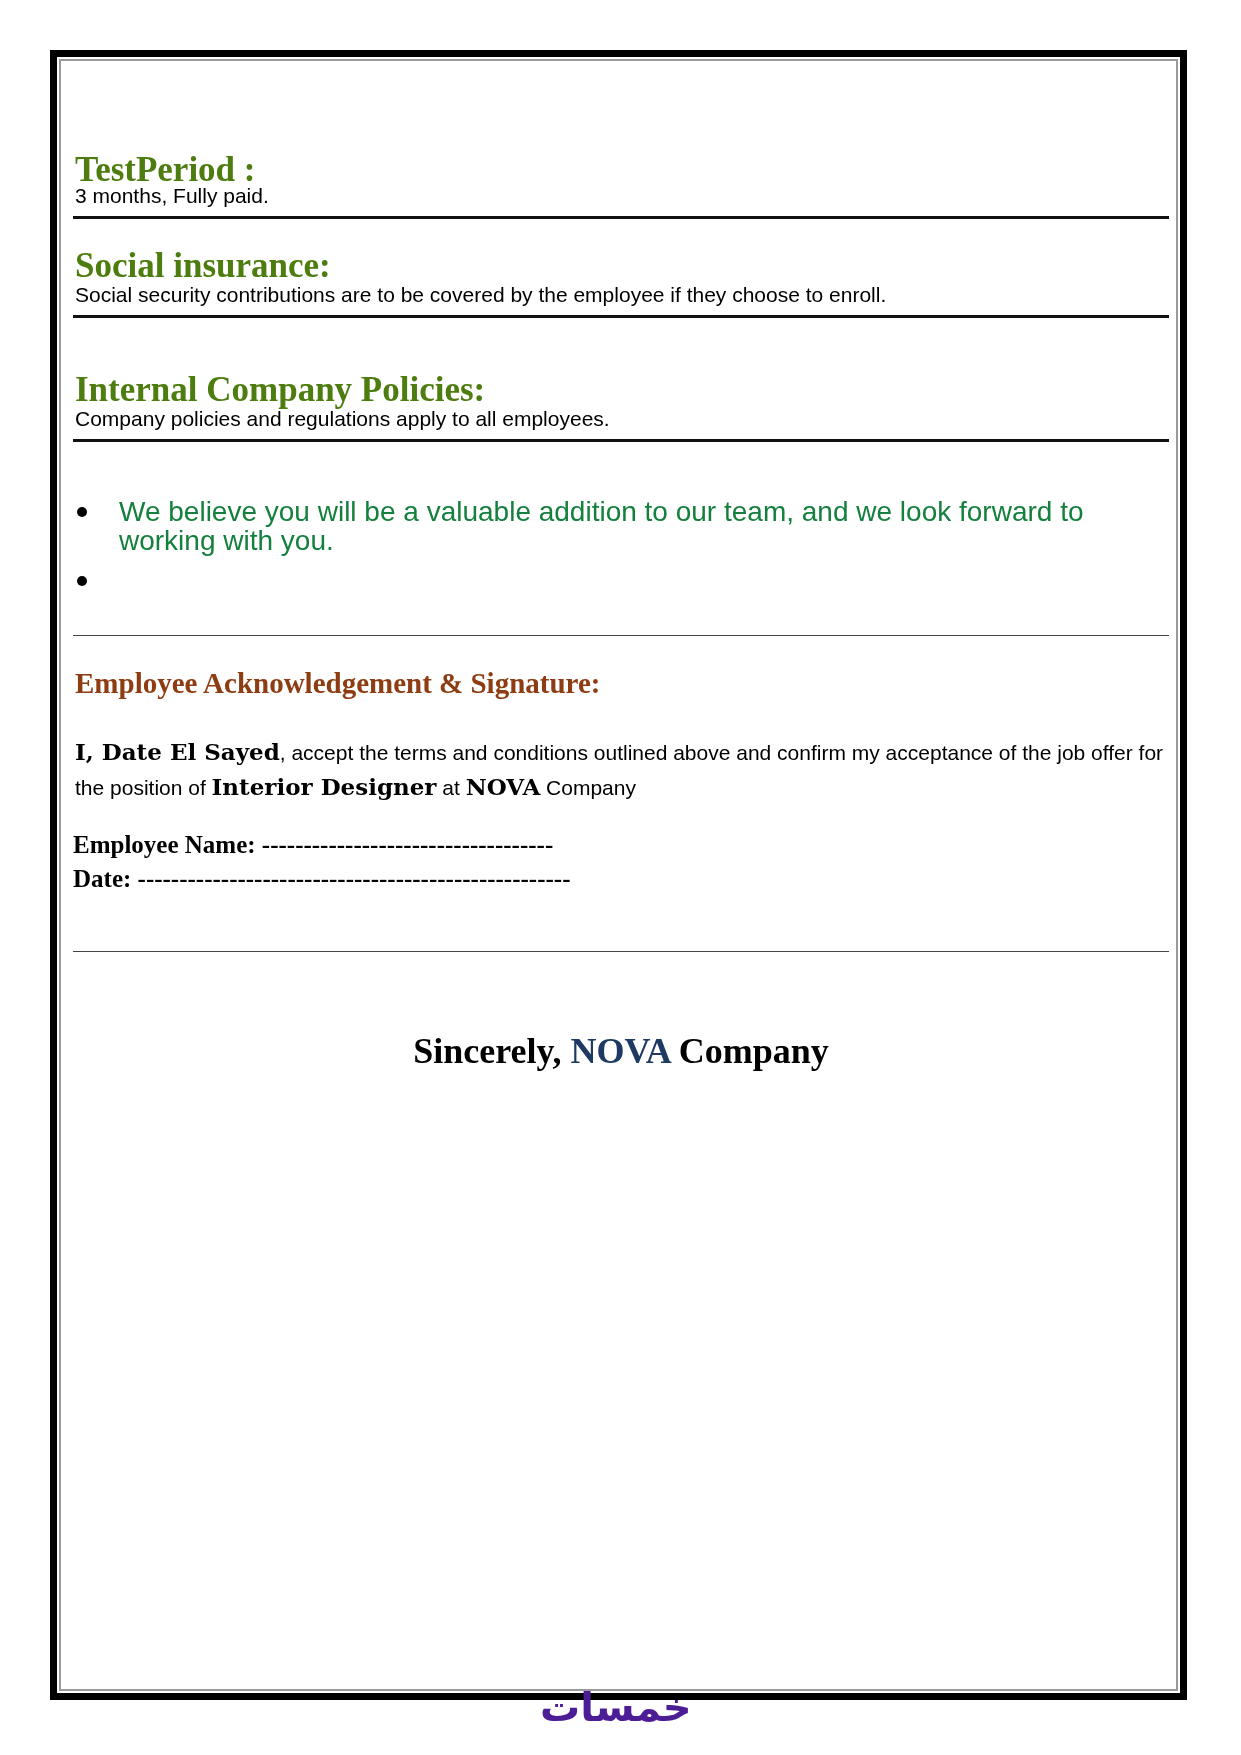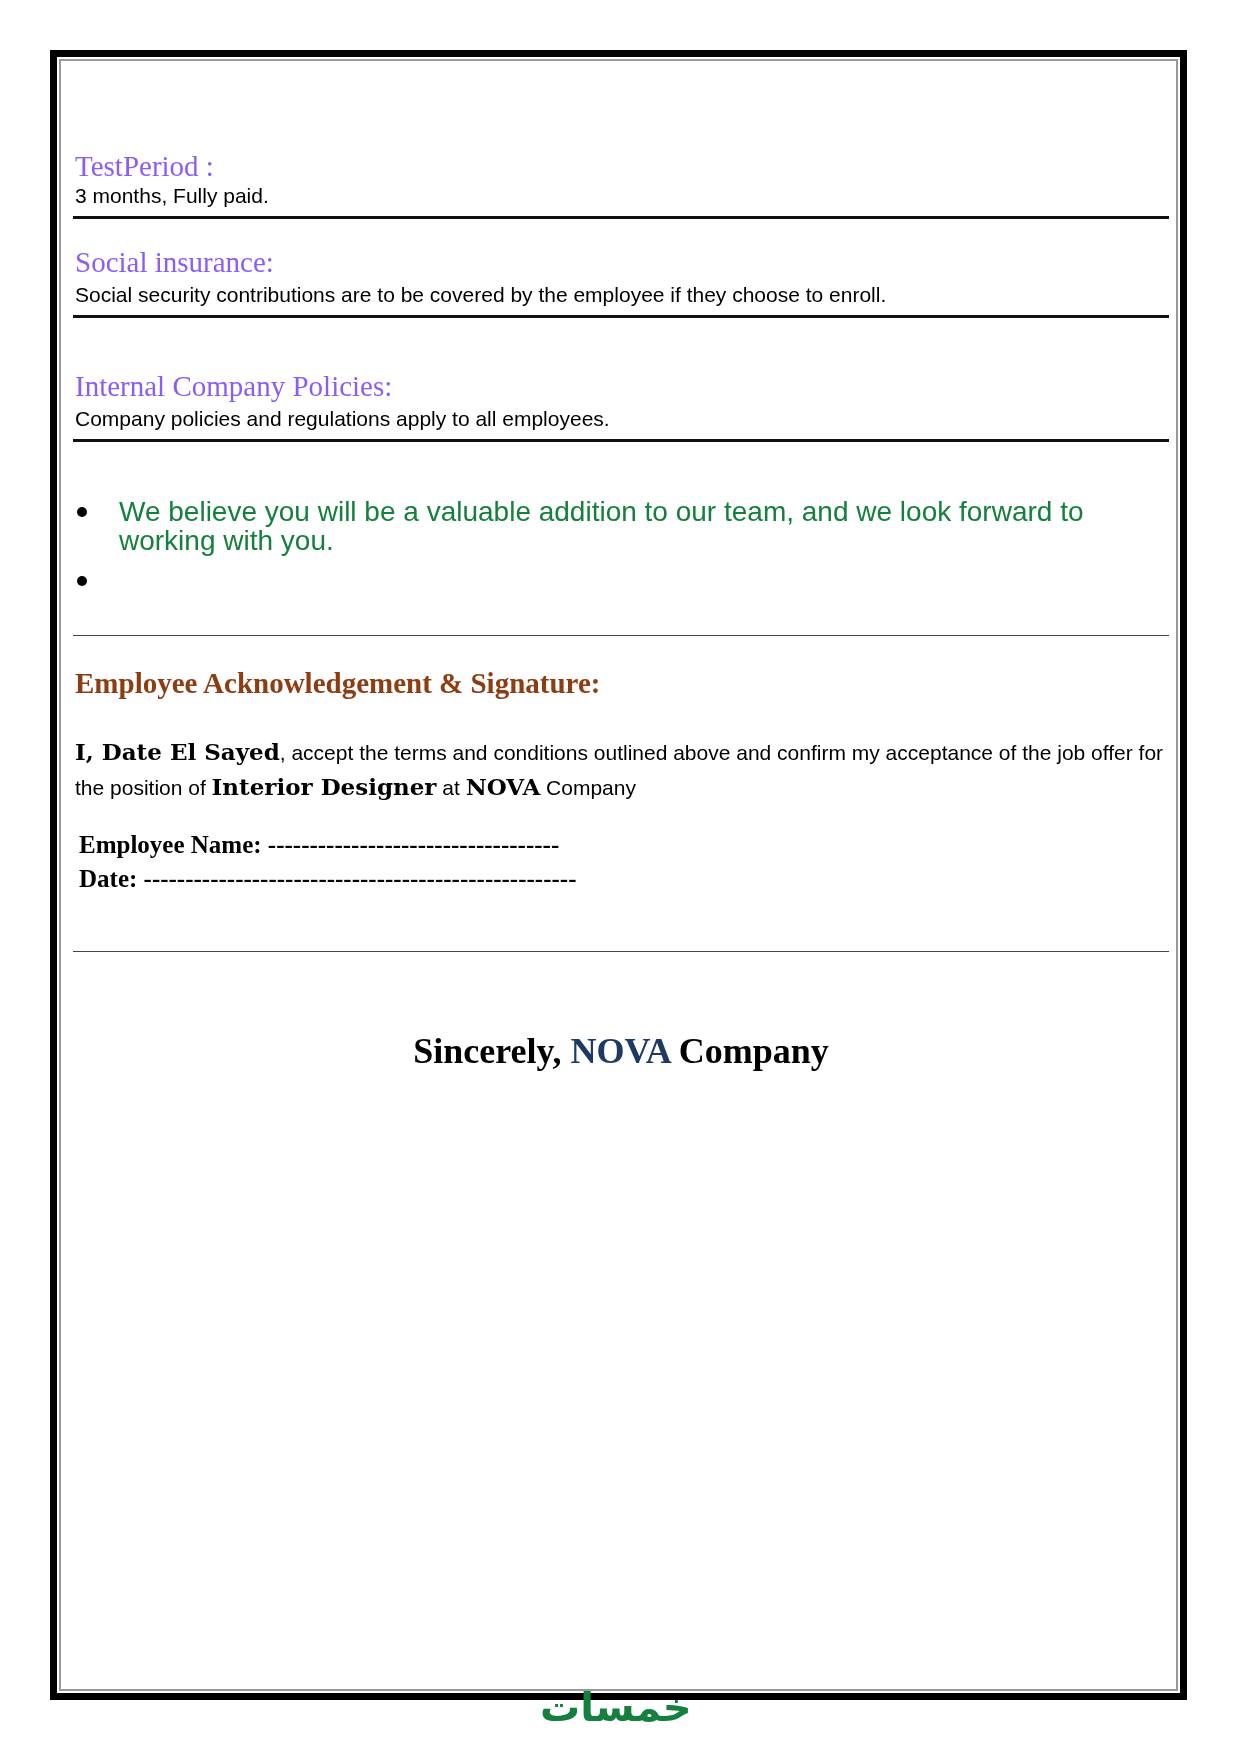--- a/index.html
+++ b/index.html
@@ -36,23 +36,23 @@
       left: 73px;
       top: 0;
       width: 1096px;
     }
     .serif { font-family: "Liberation Serif", "DejaVu Serif", serif; }
     .sans { font-family: "Liberation Sans", "DejaVu Sans", sans-serif; }
 
     .section-heading {
       position: absolute;
       left: 2px;
-      font-weight: normal;
-      font-size: 29px;
-      color: #8b5cf6;
+      font-weight: bold;
+      font-size: 35px;
+      color: #4d7c0f;
       white-space: nowrap;
     }
     .section-body {
       position: absolute;
       left: 2px;
       font-size: 21px;
       color: #000;
       white-space: nowrap;
     }
     .thick-rule {
@@ -115,21 +115,21 @@
       line-height: 34px;
       color: #000;
     }
     .ack-paragraph .strong {
       font-family: "DejaVu Serif", "Liberation Serif", serif;
       font-weight: bold;
       font-size: 23px;
     }
     .sig-block {
       position: absolute;
-      left: 6px;
+      left: 0;
       top: 828px;
     }
     .sig-line {
       font-weight: bold;
       font-size: 25px;
       line-height: 34px;
       color: #000;
       white-space: nowrap;
     }
     .closing {
@@ -145,21 +145,21 @@
     }
     .closing .brand {
       color: #1e3a62;
     }
     .watermark {
       position: absolute;
       left: 540px;
       top: 1684px;
       font-size: 40px;
       font-weight: bold;
-      color: #15803d;
+      color: #4c1d95;
       font-family: "DejaVu Sans", sans-serif;
       direction: rtl;
       letter-spacing: 2px;
     }
   </style>
 </head>
 <body>
 
 <div class="page-border-outer"></div>
 <div class="page-border-inner"></div>

